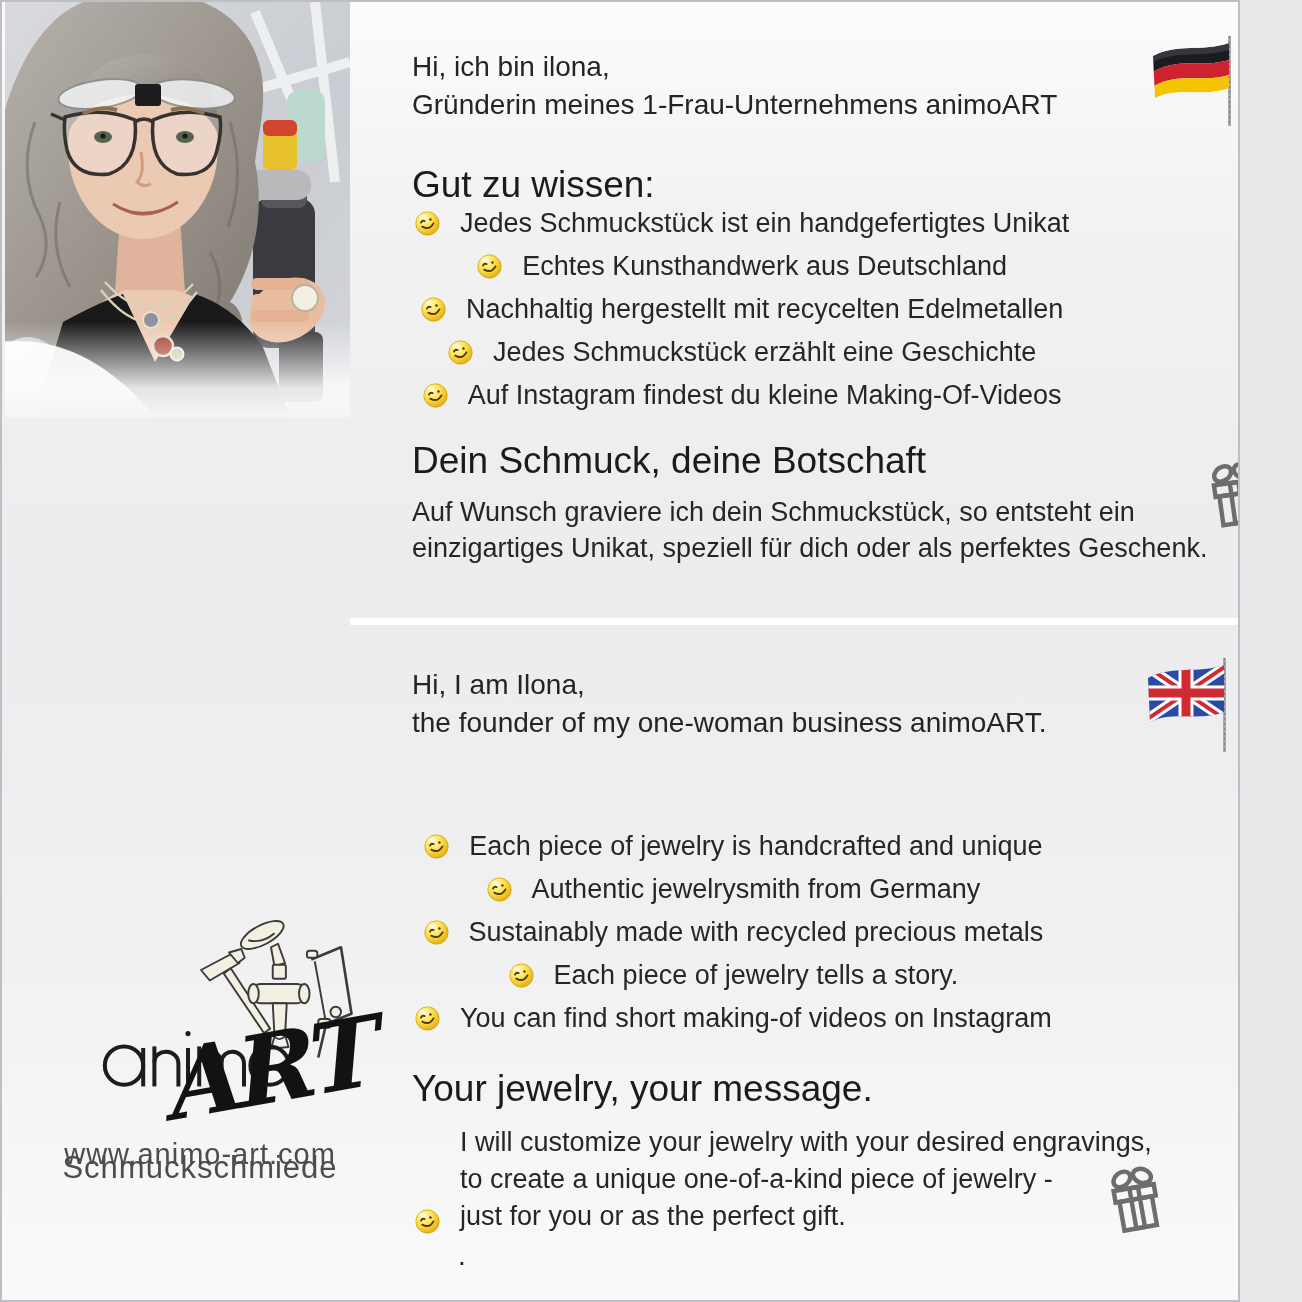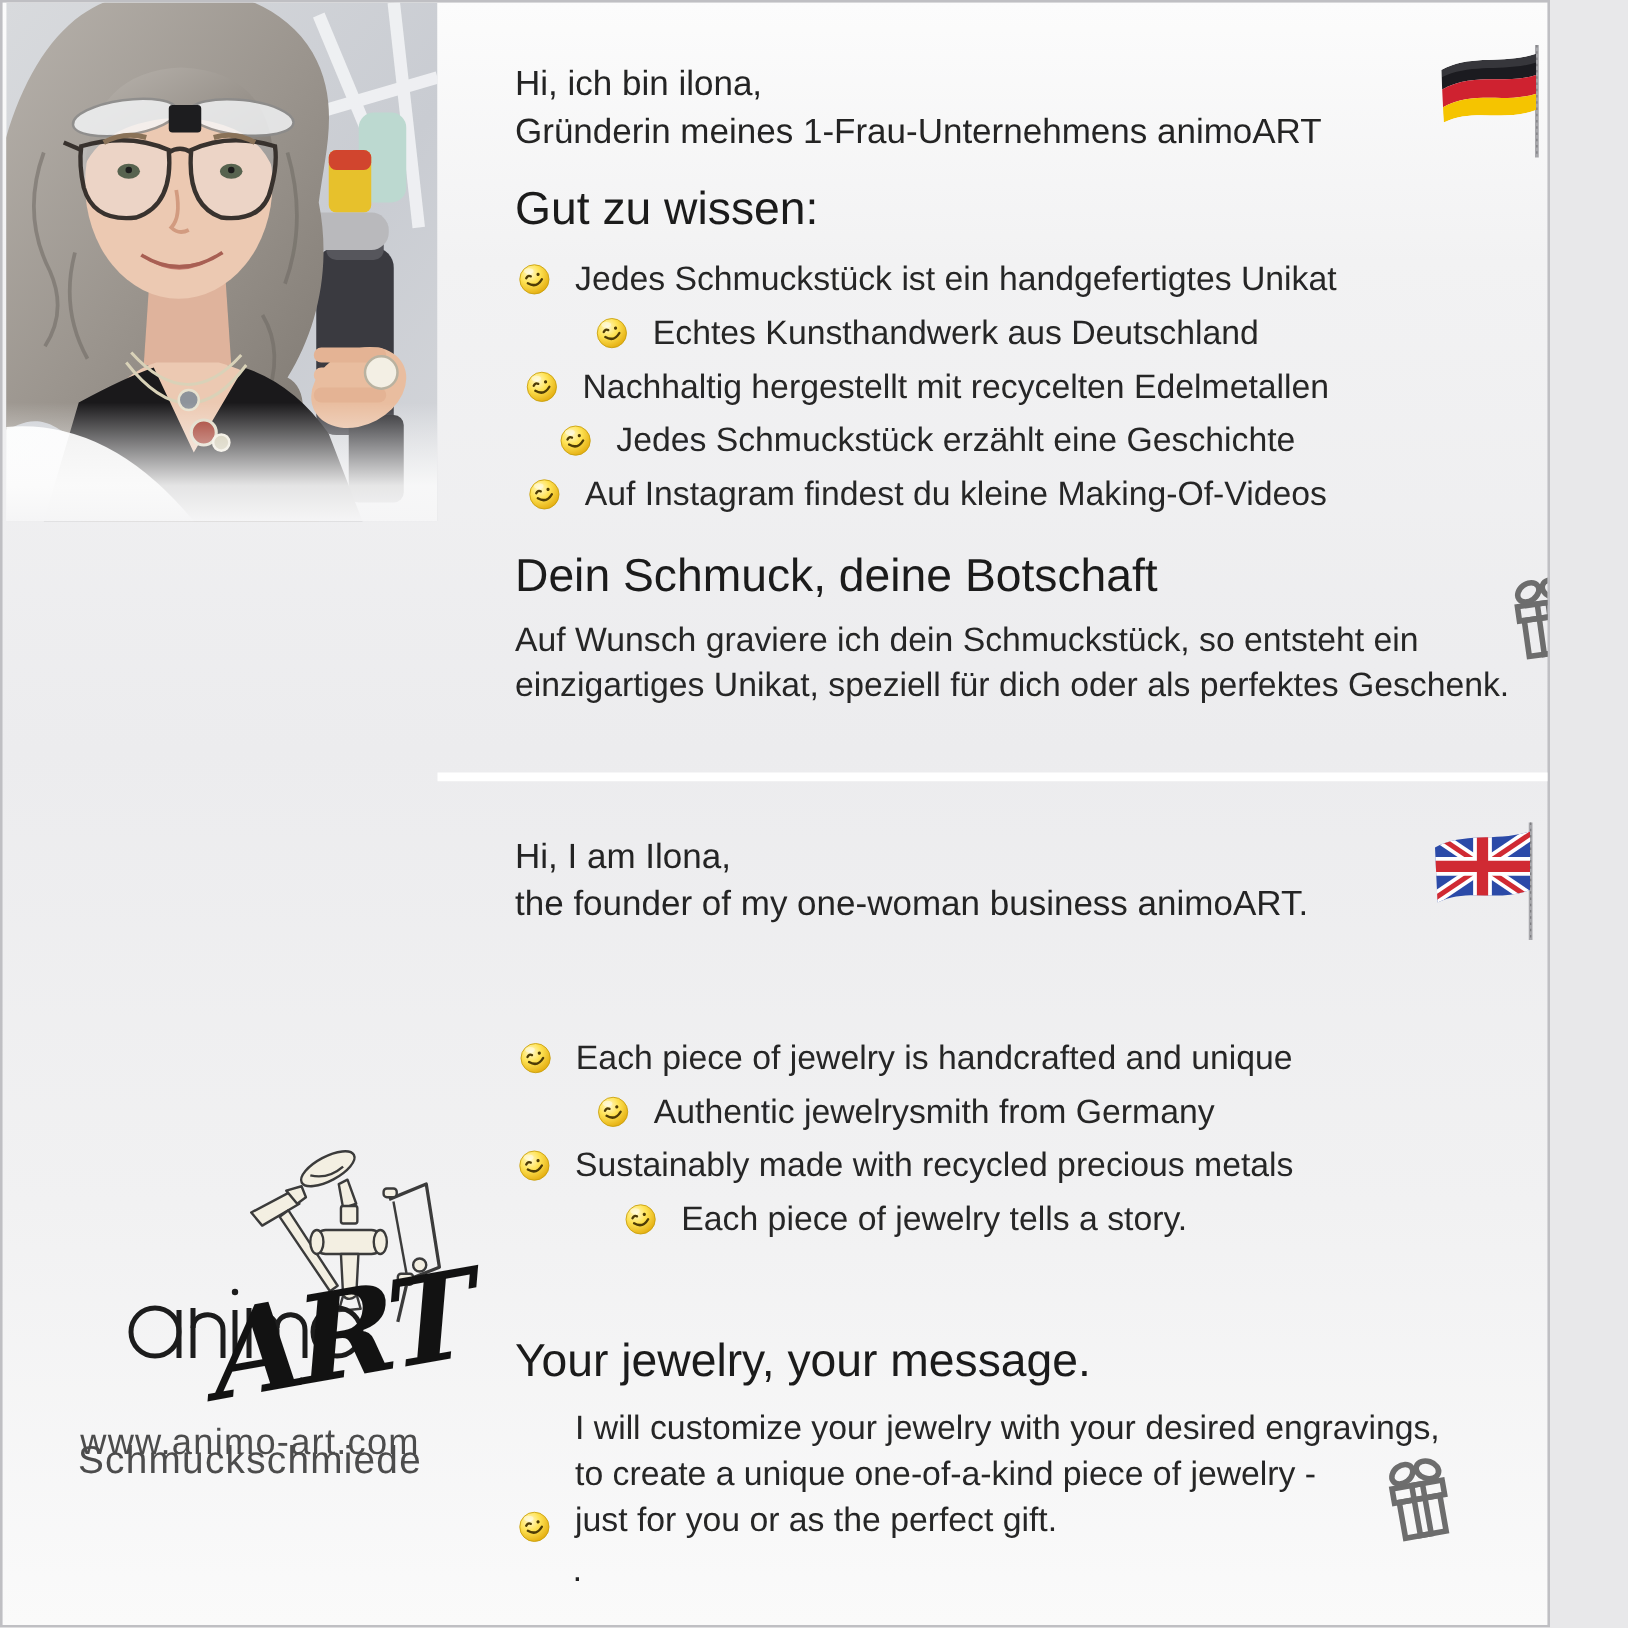--- a/index.html
+++ b/index.html
@@ -187,21 +187,21 @@
       <path d="M9,56 C34,42 58,53 84,45 L84,58 C58,68 34,56 10,68 Z" fill="#f5c400"></path>
       <path d="M8,26 C32,13 58,22 84,13 L84,20 C58,28 32,20 8,32 Z" fill="#ffffff" opacity="0.12"></path>
     </g>
   </svg>
 
   <div class="abs intro" style="left:410px;top:46px">
     <div>Hi, ich bin ilona,</div>
     <div>Gründerin meines 1-Frau-Unternehmens animoART</div>
   </div>
 
-  <div class="abs heading" style="left:410px;top:144px">Gut zu wissen:</div>
+  <div class="abs heading" style="left:410px;top:162px">Gut zu wissen:</div>
 
   <ul class="abs points" style="left:412px;top:200px">
     <li>
       <span class="bullet">
           <svg>
             <use href="#smiley"></use>
           </svg>
         </span>
       <span>Jedes Schmuckstück ist ein handgefertigtes Unikat</span>
       </li>
@@ -315,20 +315,28 @@
       <span>Sustainably made with recycled precious metals</span>
       </li>
     <li>
       <span class="bullet">
           <svg>
             <use href="#smiley"></use>
           </svg>
         </span>
       <span>Each piece of jewelry tells a story.</span>
       </li>
+    <li>
+      <span class="bullet">
+          <svg>
+            <use href="#smiley"></use>
+          </svg>
+        </span>
+      <span>You can find short making-of videos on Instagram</span>
+      </li>
   </ul>
 
   <div class="abs heading" style="left:410px;top:1066px">Your jewelry, your message.</div>
 
   <div class="abs msg-row" style="left:412px;top:1122px">
     <span class="bullet">
         <svg>
           <use href="#smiley"></use>
         </svg>
       </span>

